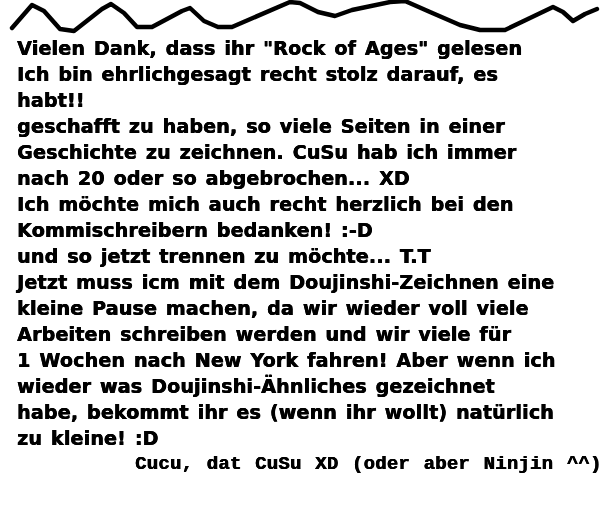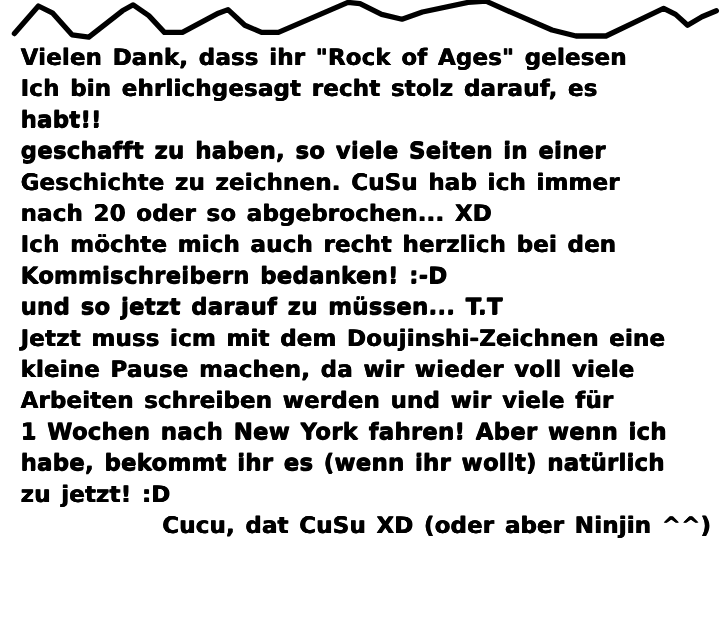--- a/index.html
+++ b/index.html
@@ -34,20 +34,21 @@
     word-spacing: 2px;
     white-space: nowrap;
     
     text-shadow: 0.6px 0 0 #000, 0 0.4px 0 #000;
   }
   .line {
     height: 26px;
   }
   .line.signature {
     padding-left: 118px;
+    font-family: Liberation Mono, monospace;
   }
 </style>
 </head>
 <body>
 
 <div class="page">
 
   <svg class="wavy-border" viewBox="0 0 600 34" preserveAspectRatio="none" aria-hidden="true">
     <path d="M12,28 L32,5 44,11 60,29 74,31 102,9 111,4 124,13 137,27 152,27
              182,11 190,8 204,21 218,27 232,27 290,2 300,3 318,12 335,16 352,10
@@ -57,23 +58,24 @@
 
   <div class="note">
     <div class="line">Vielen Dank, dass ihr "Rock of Ages" gelesen</div>
     <div class="line">Ich bin ehrlichgesagt recht stolz darauf, es</div>
     <div class="line">habt!!</div>
     <div class="line">geschafft zu haben, so viele Seiten in einer</div>
     <div class="line">Geschichte zu zeichnen. CuSu hab ich immer</div>
     <div class="line">nach 20 oder so abgebrochen... XD</div>
     <div class="line">Ich möchte mich auch recht herzlich bei den</div>
     <div class="line">Kommischreibern bedanken! :-D</div>
-    <div class="line">und so jetzt darauf zu müssen... T.T</div>
+    <div class="line">und so jetzt trennen zu möchte... T.T</div>
     <div class="line">Jetzt muss icm mit dem Doujinshi-Zeichnen eine</div>
     <div class="line">kleine Pause machen, da wir wieder voll viele</div>
     <div class="line">Arbeiten schreiben werden und wir viele für</div>
     <div class="line">1 Wochen nach New York fahren! Aber wenn ich</div>
+    <div class="line">wieder was Doujinshi-Ähnliches gezeichnet</div>
     <div class="line">habe, bekommt ihr es (wenn ihr wollt) natürlich</div>
-    <div class="line">zu jetzt! :D</div>
+    <div class="line">zu kleine! :D</div>
     <div class="line signature">Cucu, dat CuSu XD (oder aber Ninjin ^^)</div>
   </div>
 
 </div>
 
 </body></html>

